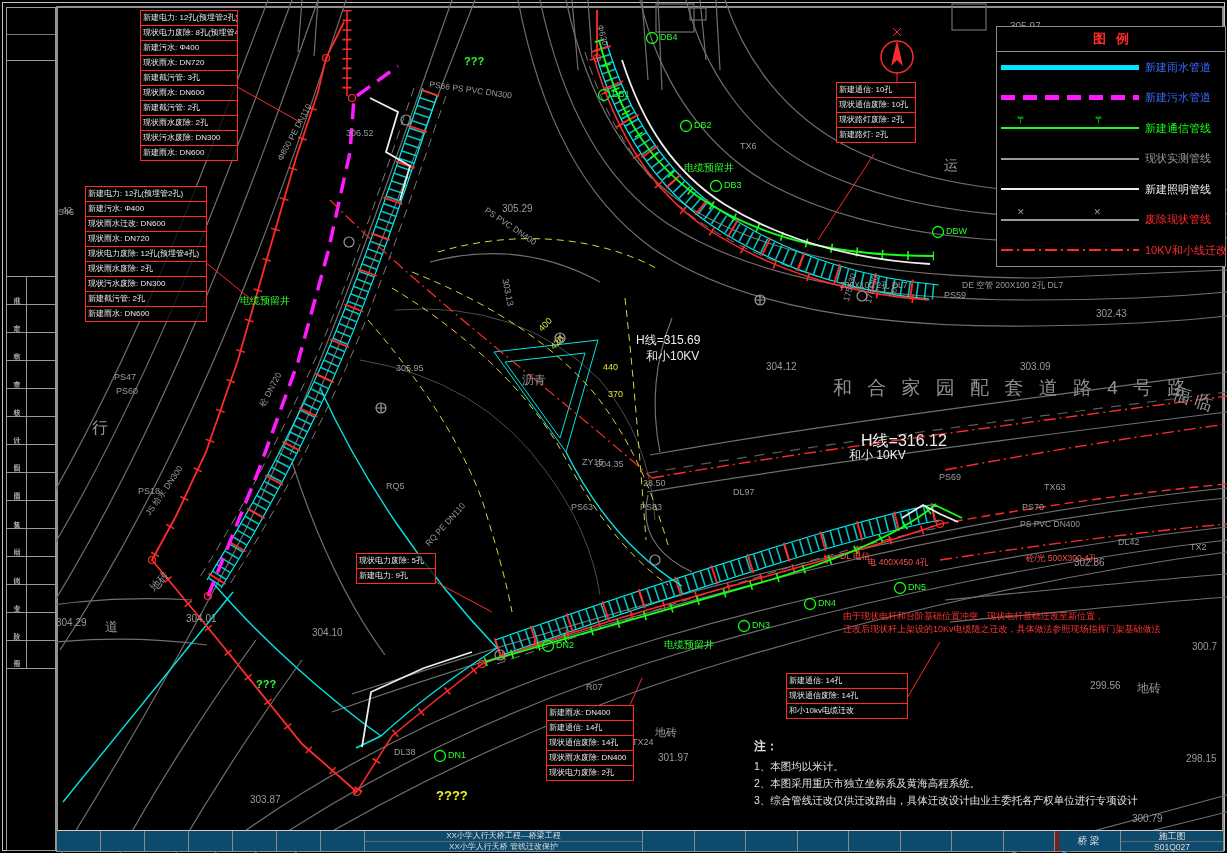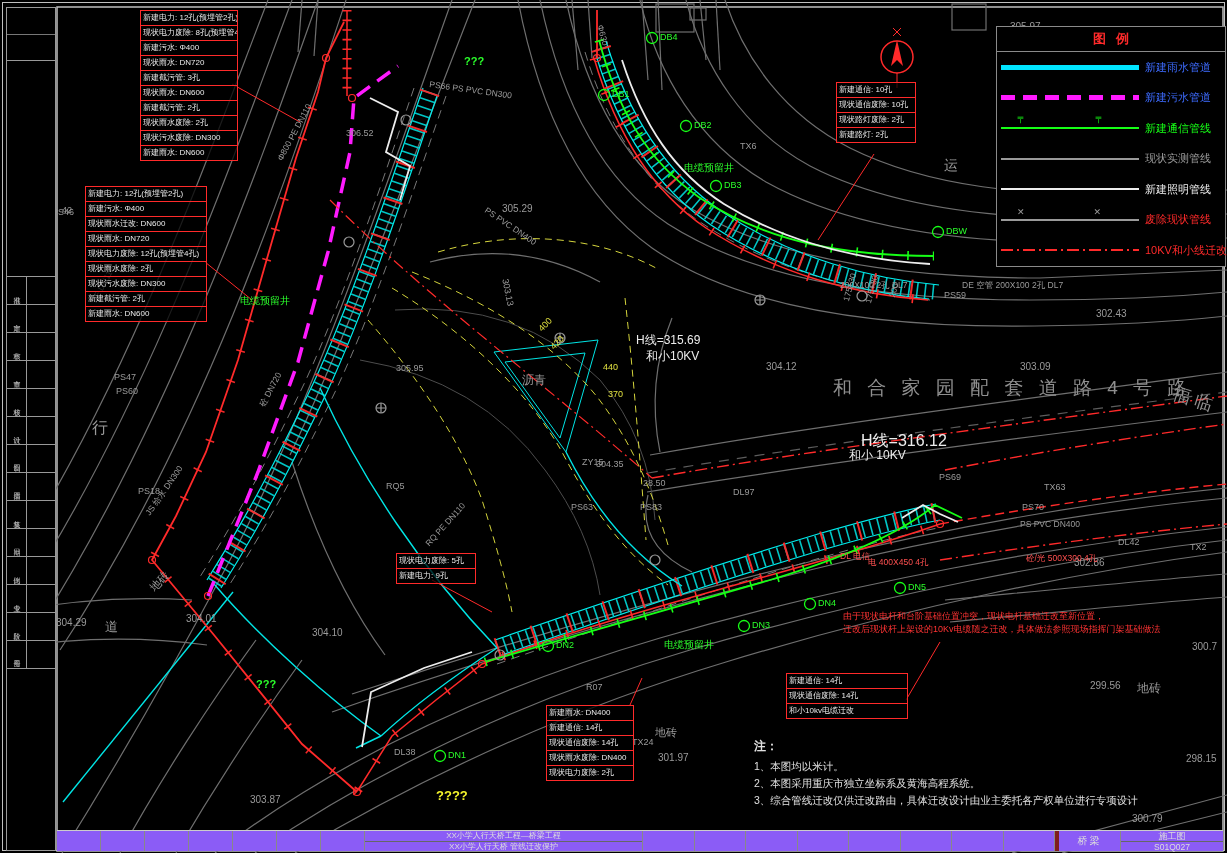--- a/index.html
+++ b/index.html
@@ -27,21 +27,21 @@
   #strip-spacer{height:215px;border-bottom:1px solid #999;}
   .strip-row{height:28px;display:flex;border-bottom:1px solid #999;box-sizing:border-box;}
   .strip-k{width:19px;border-right:1px solid #999;color:#b5b5b5;font-size:7px;display:flex;align-items:center;
            justify-content:center;writing-mode:vertical-rl;text-orientation:upright;}
   .strip-v{flex:1;}
   #strip-bottom{flex:1;}
   #notes{position:absolute;left:754px;top:738px;width:474px;color:#e0e0e0;z-index:4;}
   #notes-head{font-size:12px;font-weight:bold;margin-bottom:3px;}
   .note-item{font-size:10.5px;line-height:17px;white-space:nowrap;}
   #title-block{position:absolute;left:57px;top:830px;width:1166px;height:21px;border-top:1.5px solid #ccc;
-               display:flex;background:#8b5cf6;box-sizing:border-box;z-index:6;}
+               display:flex;background:#0c4a6e;box-sizing:border-box;z-index:6;}
   .tb-cell{width:44px;border-right:1px solid #888;box-sizing:border-box;}
   .tb-project{width:278px;border-right:1px solid #888;display:flex;flex-direction:column;box-sizing:border-box;}
   .tb-proj-row{flex:1;font-size:8px;color:#ddd;text-align:center;line-height:10px;white-space:nowrap;overflow:hidden;}
   .tb-proj-row:first-child{border-bottom:1px solid #666;}
   .tb-mid{flex:1;display:flex;}
   .tb-mid .tb-cell{flex:1;width:auto;}
   .tb-right{width:168px;display:flex;border-left:4px solid #7f1d1d;box-sizing:border-box;}
   .tb-cat{width:62px;border-right:1px solid #888;color:#ddd;font-size:10px;display:flex;align-items:center;
           justify-content:center;letter-spacing:2px;box-sizing:border-box;}
   .tb-right2{flex:1;display:flex;flex-direction:column;}
@@ -366,21 +366,21 @@
         <div class="callout-row">现状污水废除: DN300</div>
         <div class="callout-row">新建截污管: 2孔</div>
         <div class="callout-row">新建雨水: DN600</div>
       </div>
       <div class="callout" style="left: 836px; top: 82px; width: 78px;">
         <div class="callout-row">新建通信: 10孔</div>
         <div class="callout-row">现状通信废除: 10孔</div>
         <div class="callout-row">现状路灯废除: 2孔</div>
         <div class="callout-row">新建路灯: 2孔</div>
       </div>
-      <div class="callout" style="left: 356px; top: 553px; width: 78px; margin-left: 40px;">
+      <div class="callout" style="left: 356px; top: 553px; width: 78px;">
         <div class="callout-row">现状电力废除: 5孔</div>
         <div class="callout-row">新建电力: 9孔</div>
       </div>
       <div class="callout" style="left: 546px; top: 705px; width: 86px;">
         <div class="callout-row">新建雨水: DN400</div>
         <div class="callout-row">新建通信: 14孔</div>
         <div class="callout-row">现状通信废除: 14孔</div>
         <div class="callout-row">现状雨水废除: DN400</div>
         <div class="callout-row">现状电力废除: 2孔</div>
       </div>

